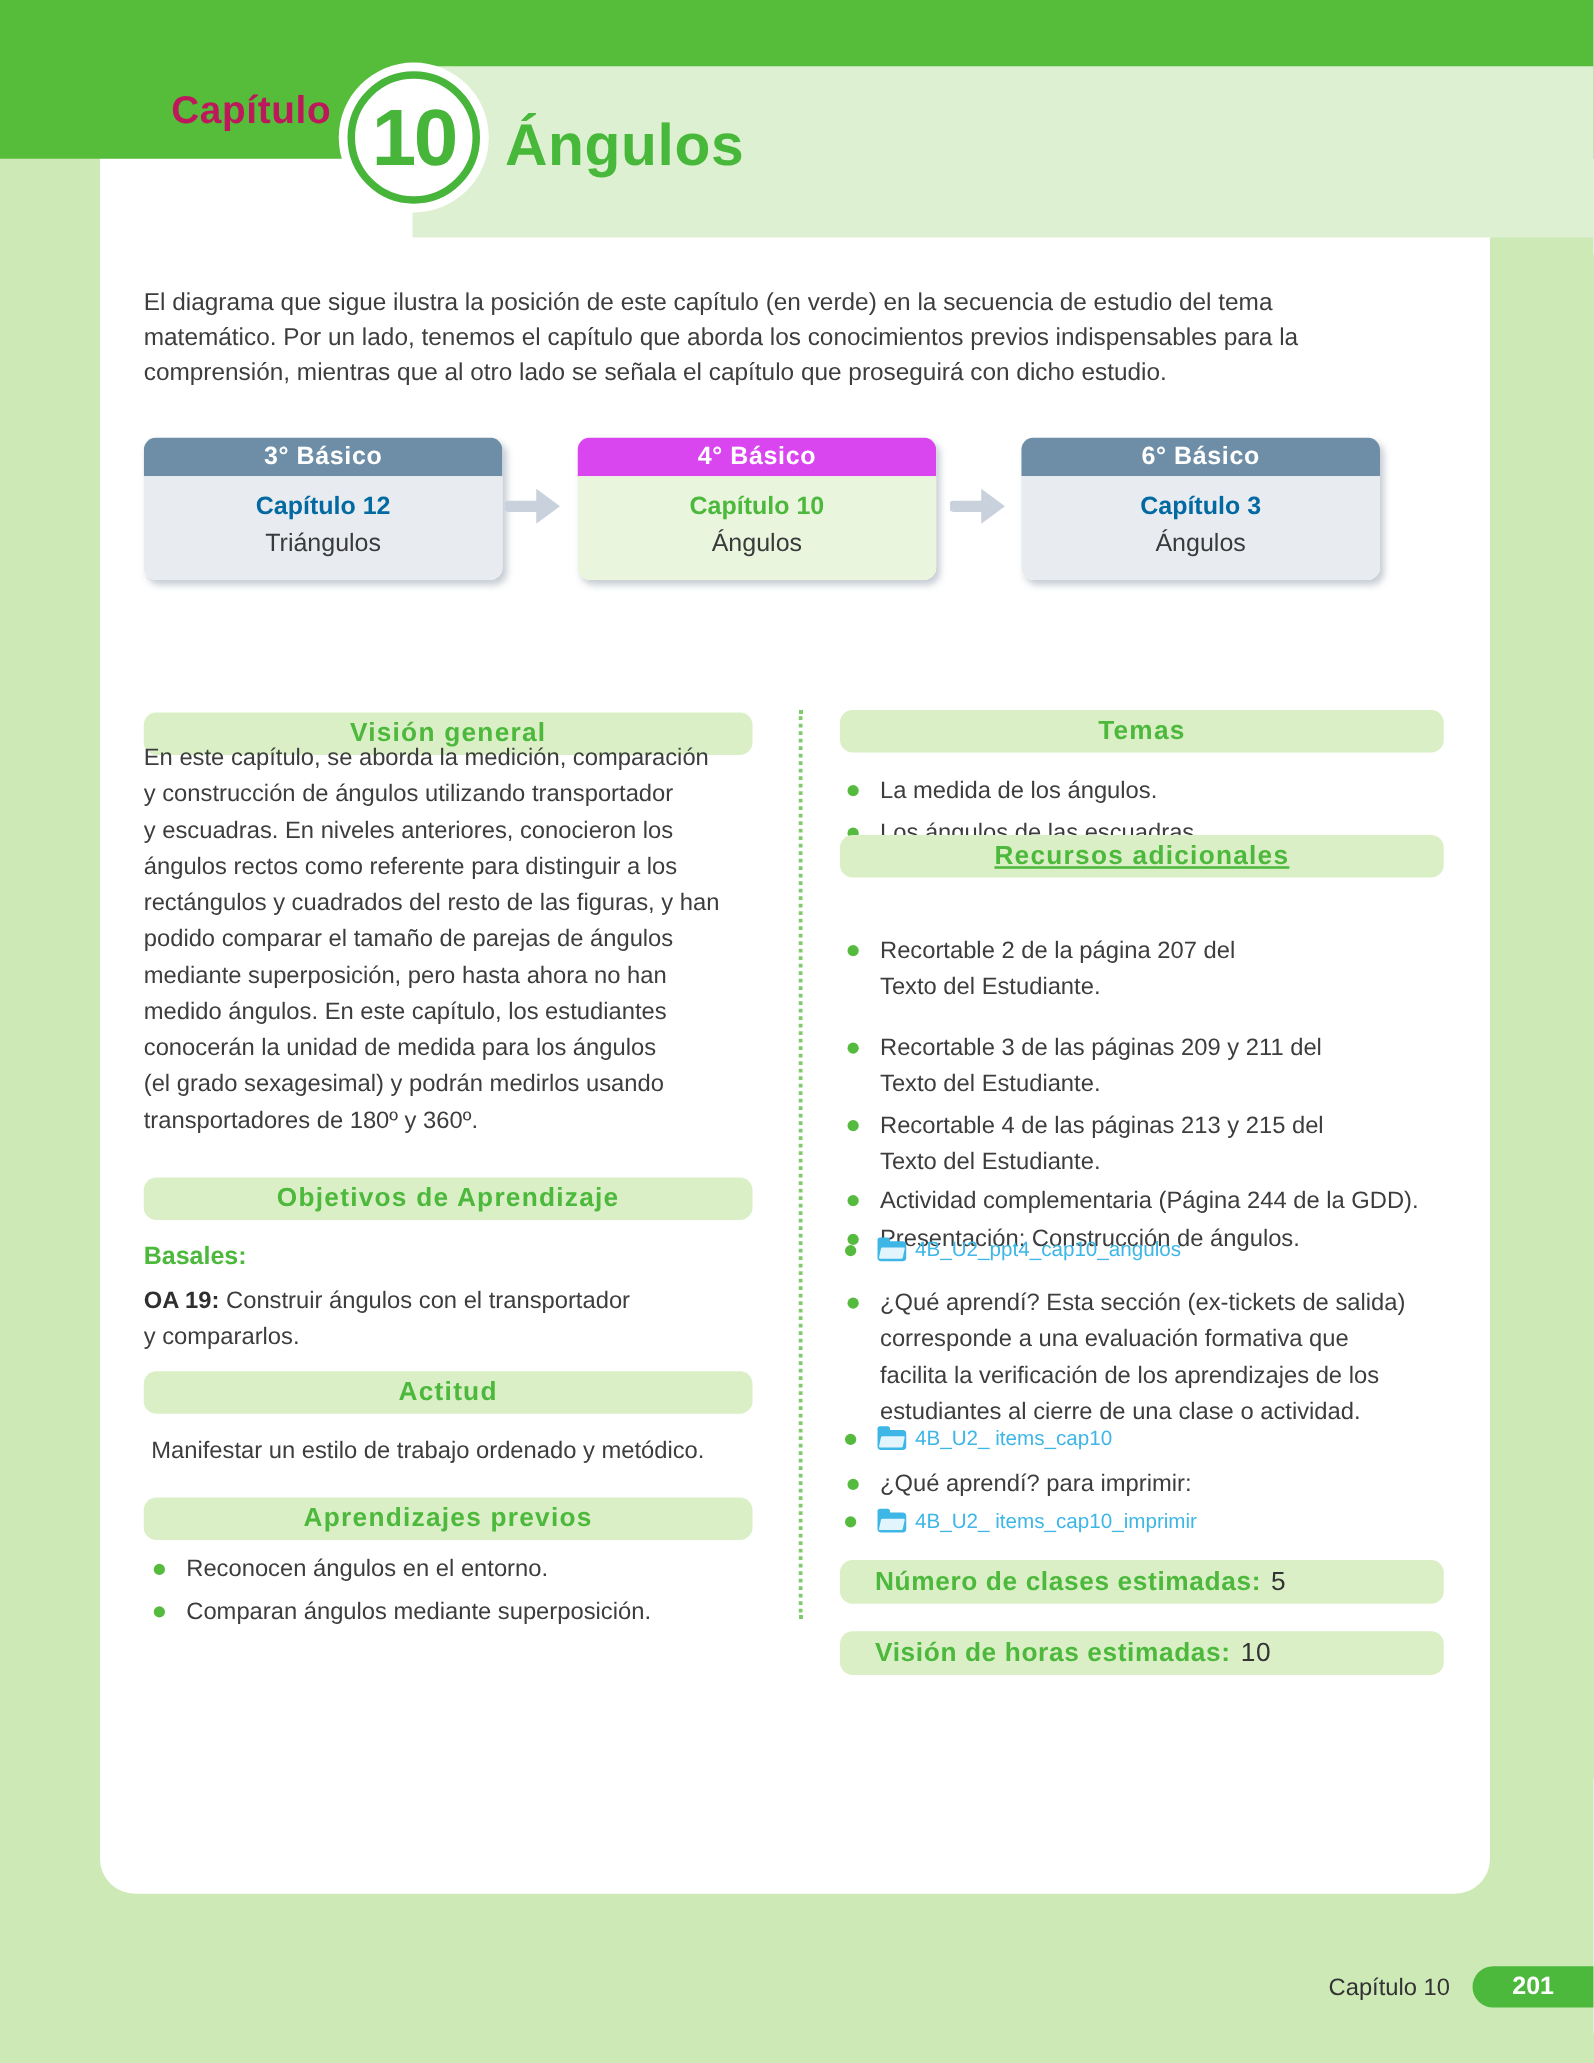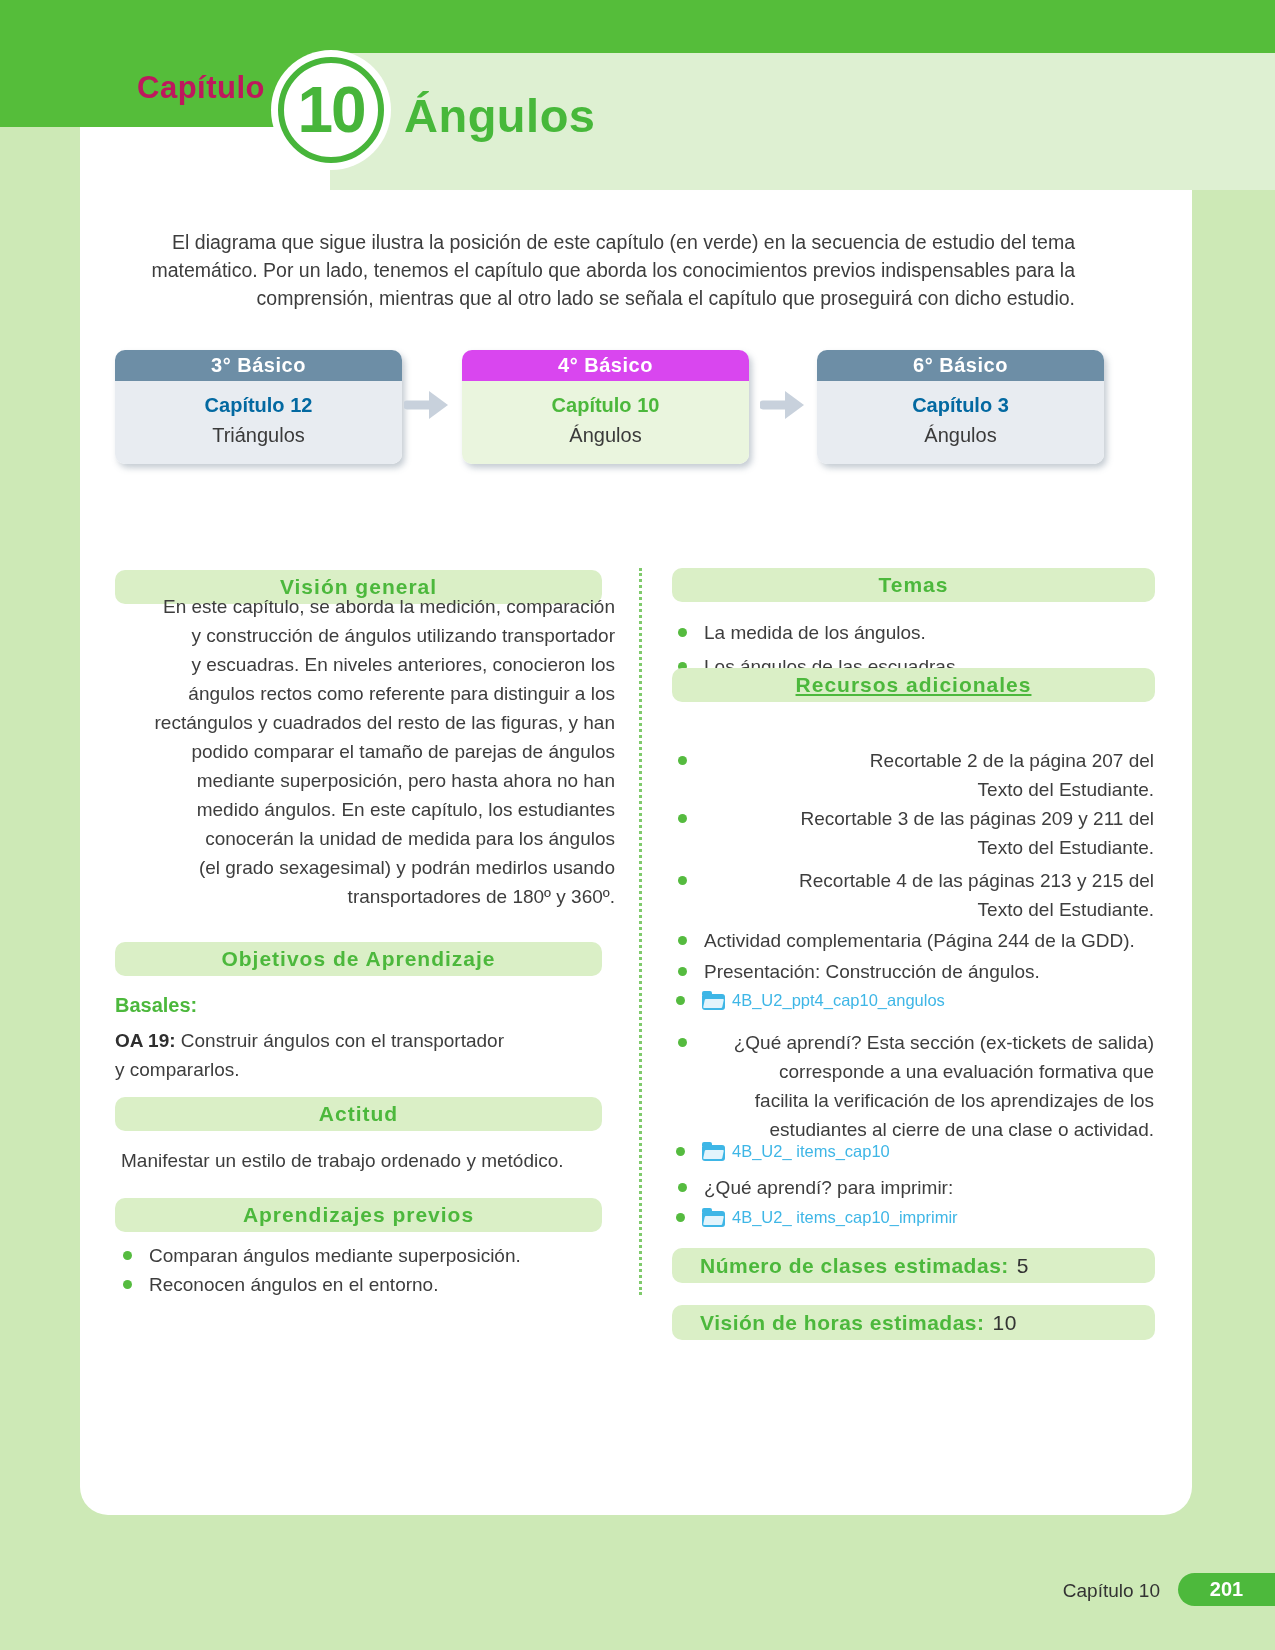--- a/index.html
+++ b/index.html
@@ -19,21 +19,21 @@
   .chapter-circle{position:absolute; left:271px; top:50px; width:120px; height:120px;
     background:#ffffff; border-radius:50%;}
   .chapter-circle .ring{position:absolute; inset:7px; border:6px solid #47b53a;
     border-radius:50%; display:flex; align-items:center; justify-content:center;}
   .chapter-circle .num{font-size:64px; font-weight:bold; color:#47b53a; letter-spacing:-2px;}
   .page-title{position:absolute; left:404px; top:88px;
     font-size:47px; font-weight:bold; color:#47b83a; letter-spacing:.5px;}
   
   .intro{position:absolute; left:115px; top:228px; width:960px;
     font-size:19.5px; line-height:28px;}
-  .ml{white-space:pre-line;text-align:right;}
+  .ml{white-space:pre-line;}
   
   .gbox{position:absolute; top:350px; width:287px; height:114px; border-radius:10px;
     overflow:hidden; box-shadow:3px 4px 6px rgba(90,110,130,.35); text-align:center;}
   .gbox .ghead{height:31px; line-height:31px; font-size:20px; font-weight:bold;
     color:#ffffff; letter-spacing:.5px; background:#6d8ea6;}
   .gbox .gbody{height:83px; background:#e8ecf1; padding-top:9px; box-sizing:border-box;}
   .gbox .gchap{font-size:20px; font-weight:bold; color:#0369a1; line-height:30px;}
   .gbox .gtopic{font-size:20px; color:#3a3a3a; line-height:31px;}
   .gbox.hl .ghead{background:#d946ef;}
   .gbox.hl .gbody{background:#eaf5de;}
@@ -151,33 +151,33 @@
     <b class="dark-bold">OA 19:</b>
     <span class="ml">Construir ángulos con el transportador
 y compararlos.</span>
   </div>
 
   <div class="banner left-col" style="top:1097px;">Actitud</div>
   <div class="btxt" style="left:121px; top:1146px; width:500px;">Manifestar un estilo de trabajo ordenado y metódico.</div>
 
   <div class="banner left-col" style="top:1198px;">Aprendizajes previos</div>
   <ul class="blist btxt" style="left:119px; top:1241px; width:500px;">
+    <li style="margin-bottom:5px;">Reconocen ángulos en el entorno.</li>
     <li>Comparan ángulos mediante superposición.</li>
-    <li style="margin-bottom:5px;">Reconocen ángulos en el entorno.</li>
   </ul>
 
   <div class="banner right-col" style="top:568px;">Temas</div>
   <ul class="blist btxt" style="left:674px; top:618px; width:480px;">
     <li style="margin-bottom:5px;">La medida de los ángulos.</li>
     <li>Los ángulos de las escuadras.</li>
   </ul>
 
   <div class="banner right-col" style="top:668px;text-decoration:underline;">Recursos adicionales</div>
   <ul class="blist btxt" style="left:674px; top:746px; width:480px;">
-    <li class="ml" style="margin-bottom:0;">Recortable 2 de la página 207 del
+    <li class="ml" style="margin-bottom:20px;">Recortable 2 de la página 207 del
 Texto del Estudiante.</li>
     <li class="ml" style="margin-bottom:4px;">Recortable 3 de las páginas 209 y 211 del
 Texto del Estudiante.</li>
     <li class="ml" style="margin-bottom:2px;">Recortable 4 de las páginas 213 y 215 del
 Texto del Estudiante.</li>
     <li style="margin-bottom:2px;">Actividad complementaria (Página 244 de la GDD).</li>
     <li>Presentación: Construcción de ángulos.</li>
   </ul>
   <div class="linkrow" style="left:702px; top:991px;">
     <span class="dot"></span><span class="folder"></span><span class="linktext">4B_U2_ppt4_cap10_angulos</span>

